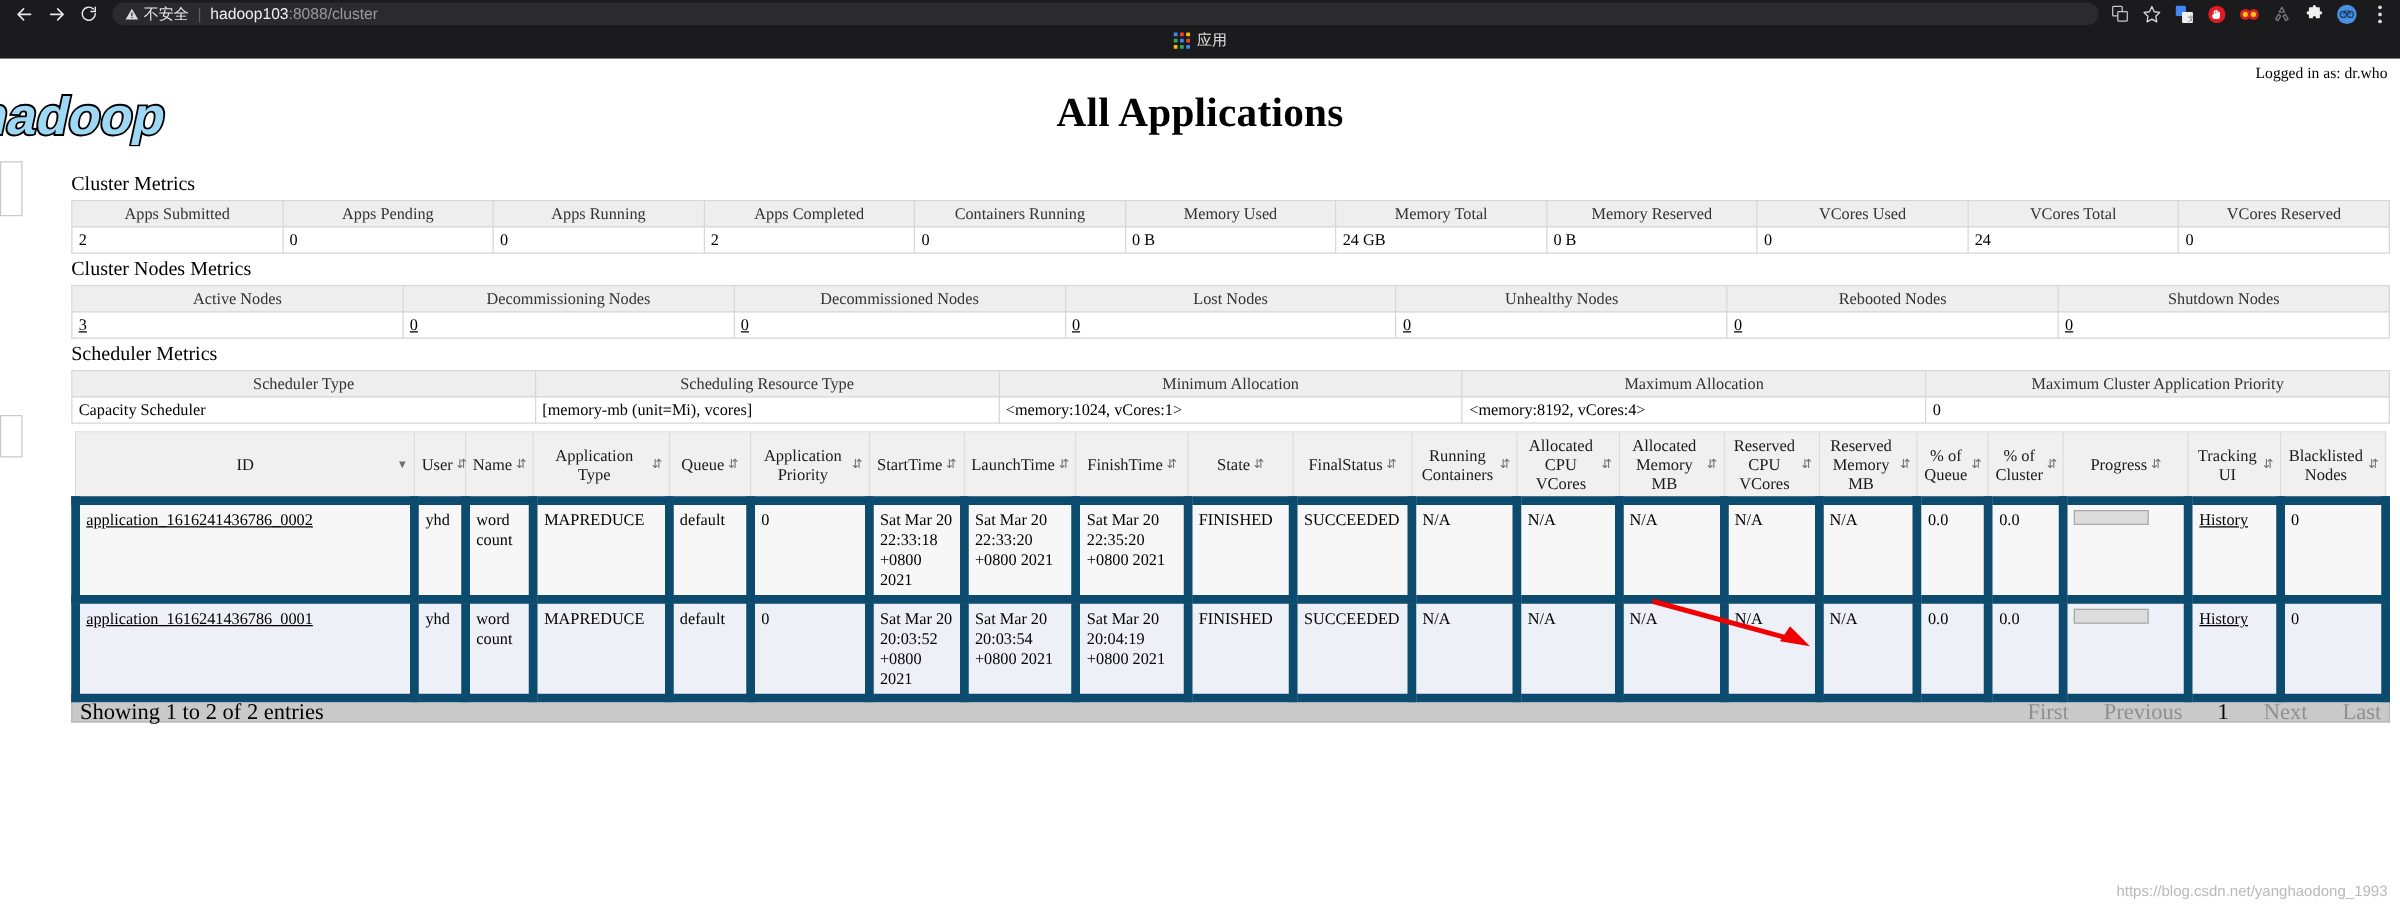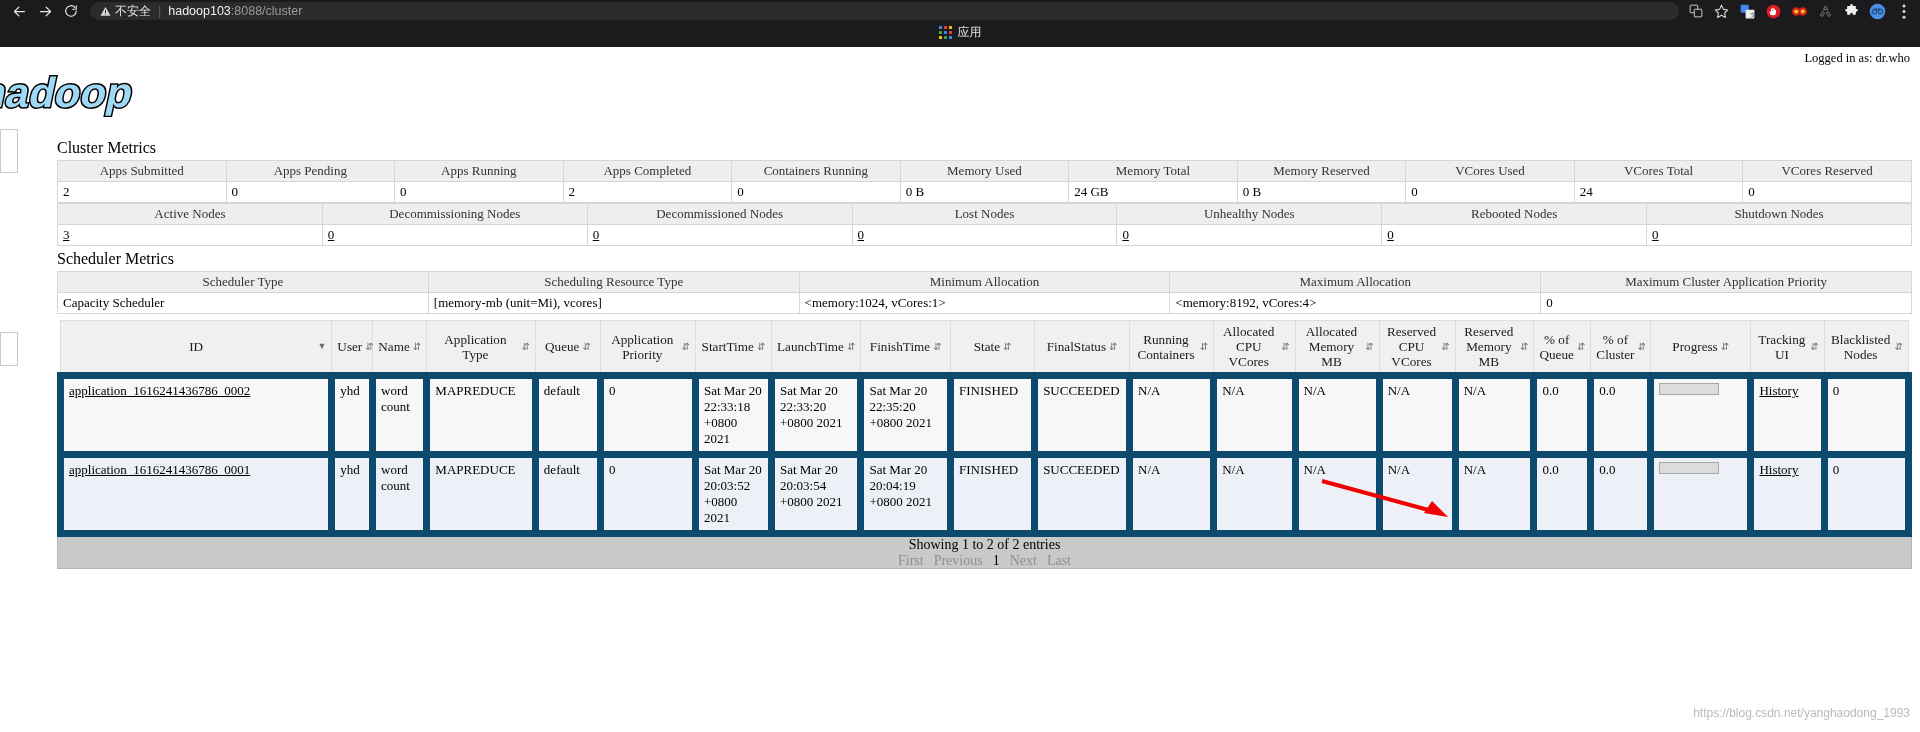--- a/index.html
+++ b/index.html
@@ -150,24 +150,24 @@
   td.trackcell a { color:#000; text-decoration:underline; }
 
   .progbar {
     width:60px; height:12px; border:1px solid #a8a8a8; background:#dcdcdc;
     display:inline-block;
   }
 
   .dt-bottom {
     display:flex; align-items:center; justify-content:space-between;
     background:#c9c9c9; border:1px solid #b6b6b6; border-top:none;
-    height:32px; padding:0 6px;
-    font-family:"Liberation Serif", serif; font-size:14px;flex-direction:column;
-  }
-  .pager { display:flex; align-items:center; gap:10px; color:#8f8f8f; }
+    height:16px; padding:0 6px;
+    font-family:"Liberation Serif", serif; font-size:18px;
+  }
+  .pager { display:flex; align-items:center; gap:28px; color:#8f8f8f; }
   .pager .pg { color:#8f8f8f; }
   .pager .pg.cur { color:#000; }
 
   
   #red-arrow { position:absolute; left:1320px; top:432px; pointer-events:none; }
 
   
   #watermark {
     position:absolute; right:10px; bottom:2px; color:#b9b9b9; font-size:12px;
     font-family:"Liberation Sans", sans-serif;
@@ -323,20 +323,21 @@
   <div class="logged-in">Logged in as: dr.who</div>
 
   <div id="logo">
     <svg width="180" height="48" viewBox="0 0 180 48">
       <g transform="skewX(-12)">
         <text x="18" y="38" font-family="Liberation Sans, sans-serif" font-size="42" font-weight="bold" fill="#9fd8f5" stroke="#000" stroke-width="3" paint-order="stroke">hadoop</text>
       </g>
     </svg>
   </div>
 
+  <div id="main-title">All Applications</div>
 
   <div class="side-stub" id="stub1"></div>
   <div class="side-stub" id="stub2"></div>
 
   <div id="content">
 
     <div class="sec-title">Cluster Metrics</div>
     <table class="metrics" id="cluster-metrics">
       <thead>
           <tr id="cm-head">
@@ -363,20 +364,21 @@
             <td>0 B</td>
             <td>24 GB</td>
             <td>0 B</td>
             <td>0</td>
             <td>24</td>
             <td>0</td>
           </tr>
         </tbody>
     </table>
 
+    <div class="sec-title">Cluster Nodes Metrics</div>
     <table class="metrics" id="nodes-metrics">
       <thead>
           <tr id="nm-head">
             <th>Active Nodes</th>
             <th>Decommissioning Nodes</th>
             <th>Decommissioned Nodes</th>
             <th>Lost Nodes</th>
             <th>Unhealthy Nodes</th>
             <th>Rebooted Nodes</th>
             <th>Shutdown Nodes</th>

